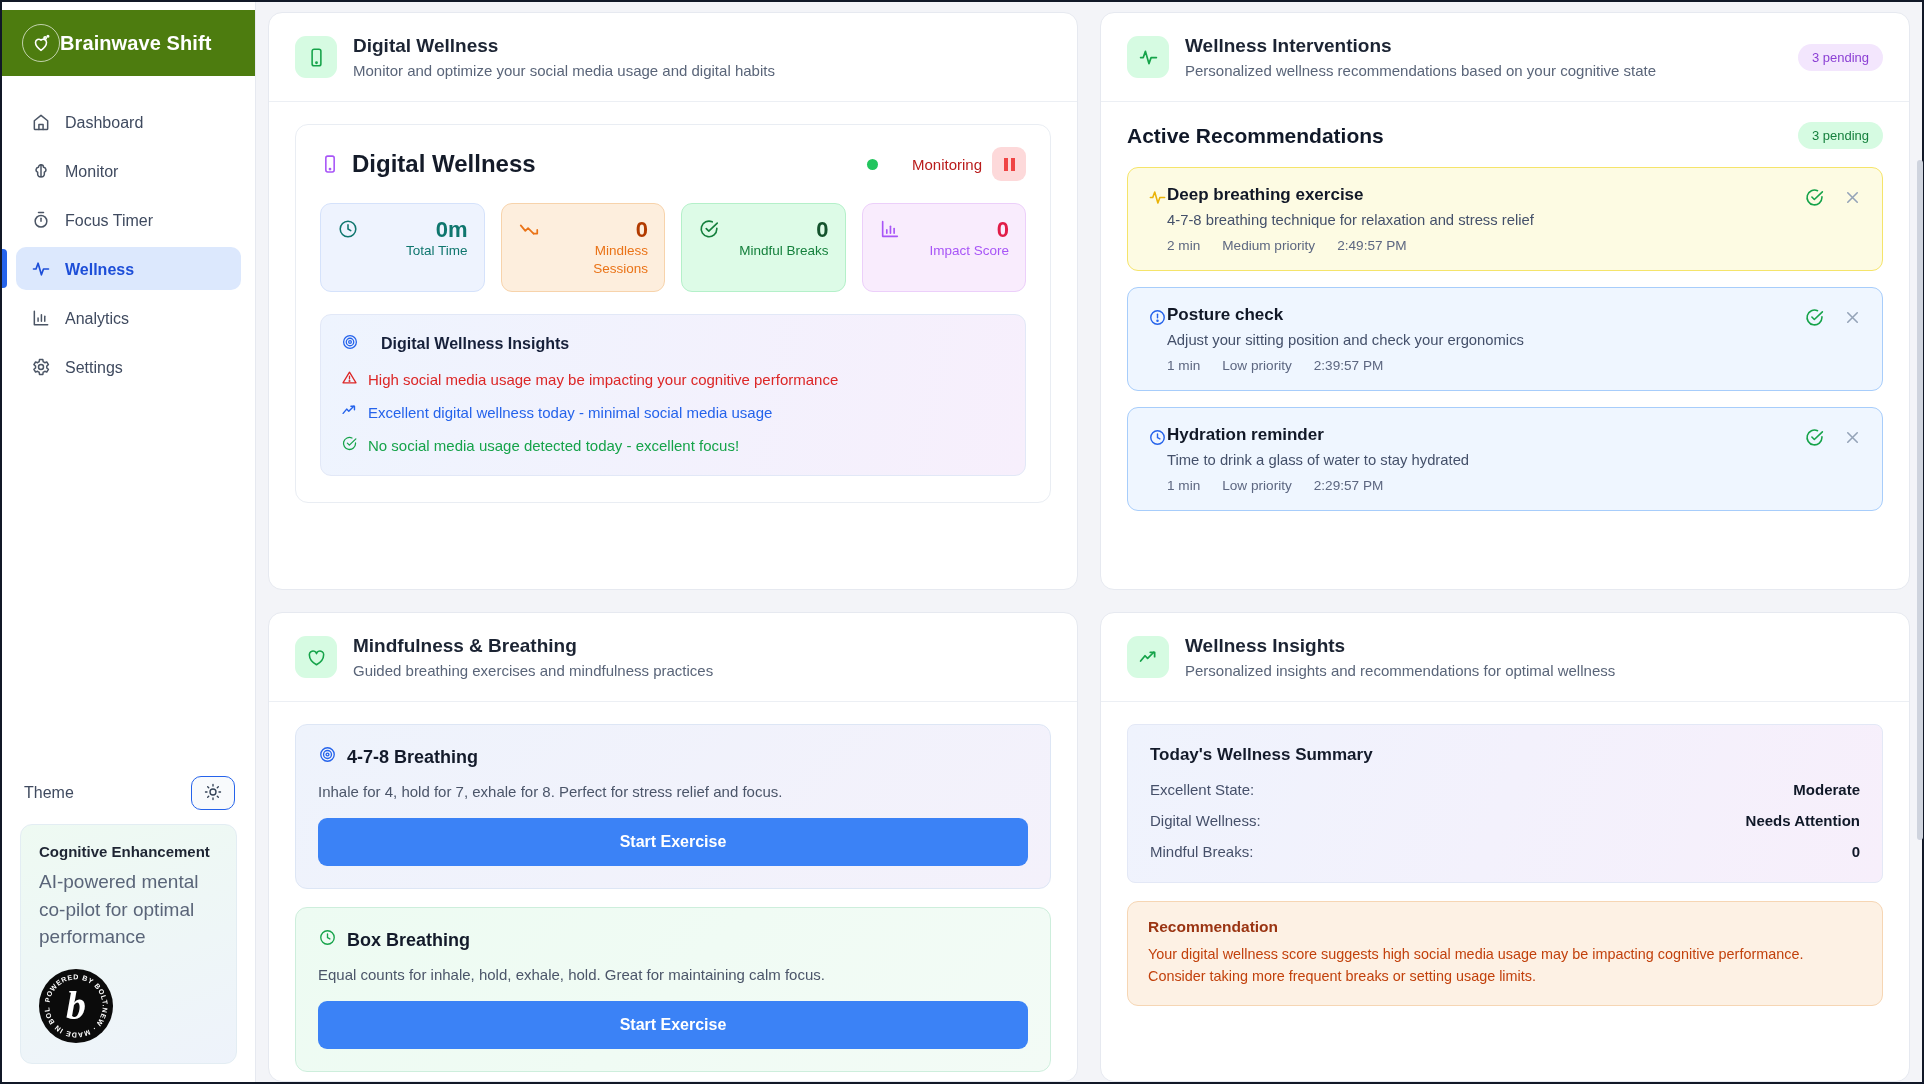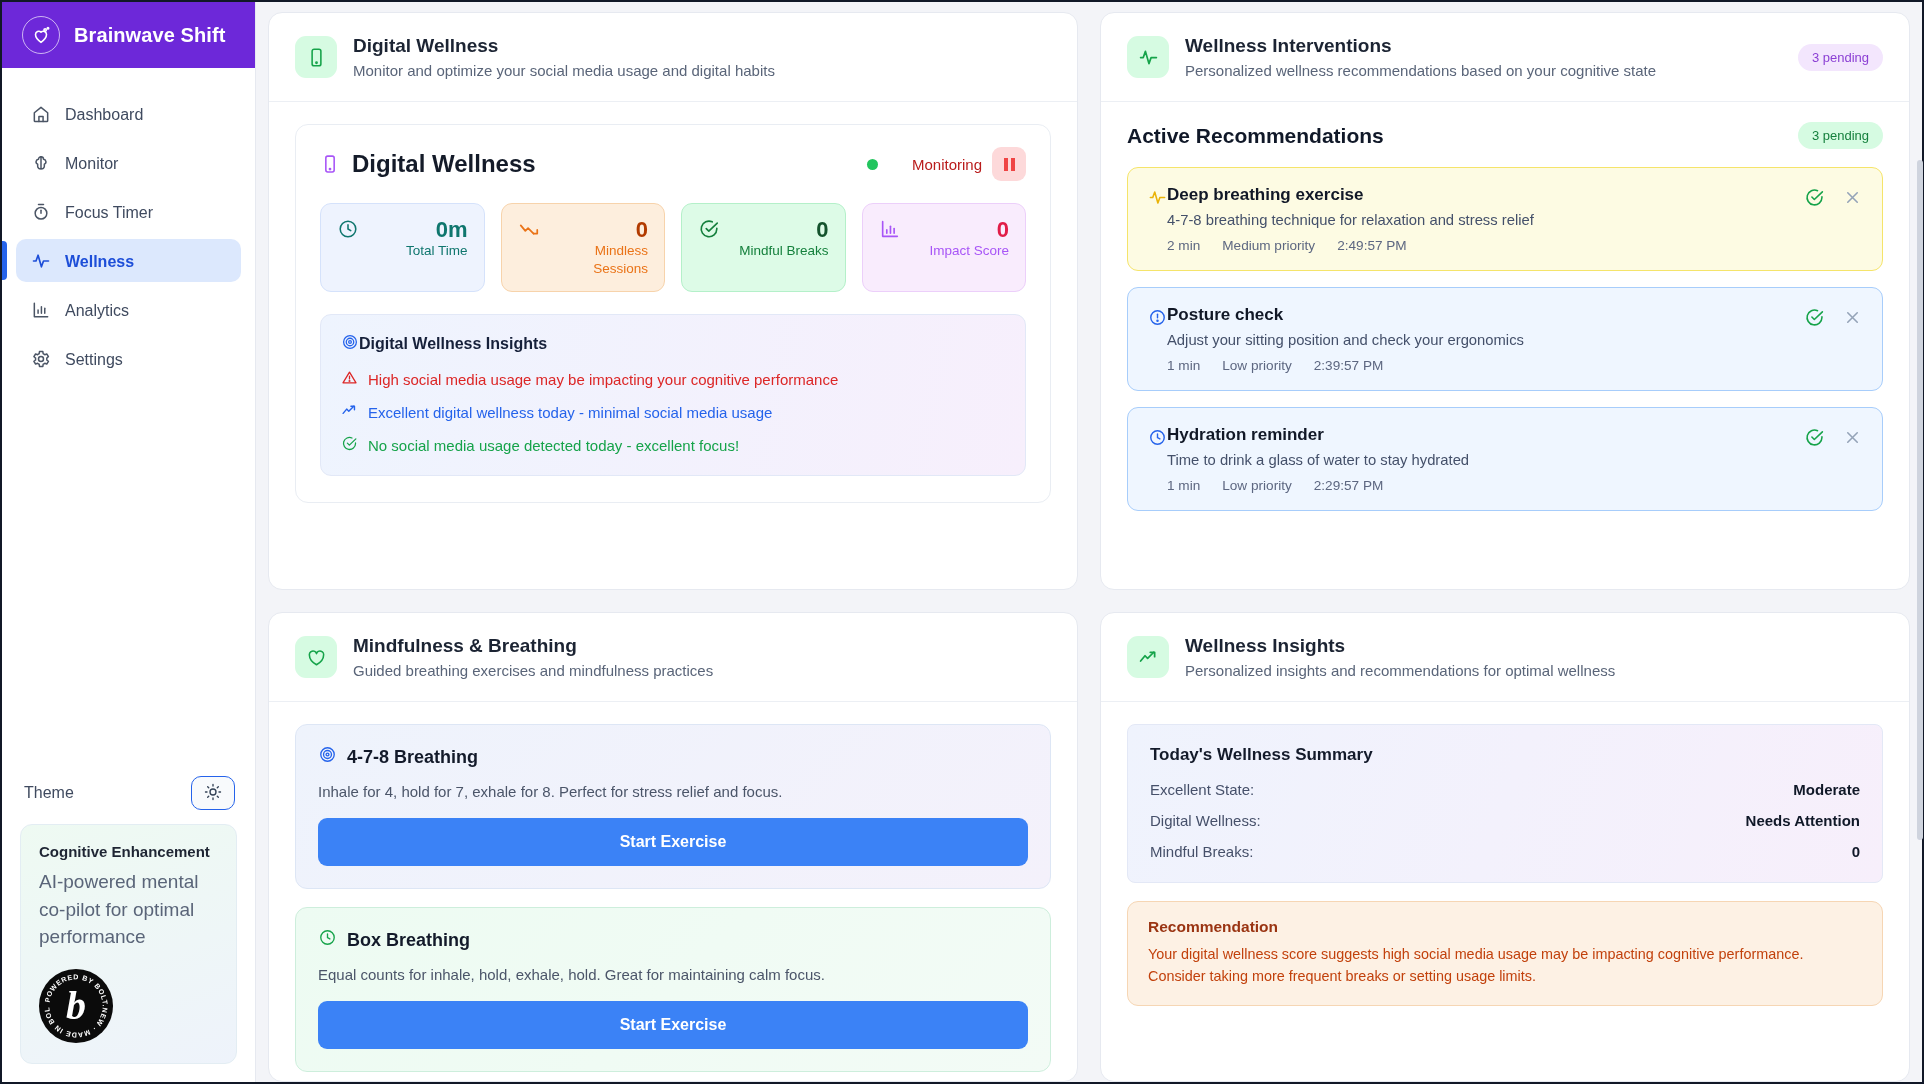--- a/index.html
+++ b/index.html
@@ -19,23 +19,23 @@
   
   .sidebar {
     width: 254px; min-width: 254px; height: 100%;
     background: #ffffff;
     border-right: 1px solid #e6e9f0;
     display: flex; flex-direction: column;
     position: relative;
   }
   .brand {
     height: 66px;
-    background: #6d28d9;
+    background: #4d7c0f;
     display: flex; align-items: center;
-    gap: 14px; padding: 0 20px;
+    padding: 0 20px; margin-top: 8px;
   }
   .brand-logo {
     width: 38px; height: 38px; border-radius: 50%;
     border: 1.5px solid rgba(255,255,255,.65);
     display: flex; align-items: center; justify-content: center;
     color: #fff;
   }
   .brand-name {
     color: #fff; font-size: 20px; font-weight: 700; letter-spacing: .1px;
   }
@@ -151,21 +151,21 @@
   .stat.green .sval, .stat.green .slab, .stat.green .sicon { color:#15803d; }
   .stat.green .sval { color:#14532d; }
   .stat.purple { background:#f9ecfd; border:1px solid #eccffa; }
   .stat.purple .slab, .stat.purple .sicon { color:#a855f7; }
   .stat.purple .sval { color:#e11d48; }
 
   .insights {
     background: linear-gradient(100deg,#eef4fe 0%, #f7effc 100%);
     border: 1px solid #e2e8f7; border-radius: 11px; padding: 18px 20px 20px 20px;
   }
-  .insights-title { display:flex; align-items:center; gap:0; font-size:16px; font-weight:700; color:#16203a; margin-bottom: 14px; }
+  .insights-title { display:flex; align-items:center; gap:22px; font-size:16px; font-weight:700; color:#16203a; margin-bottom: 14px; }
   .insight-row { display:flex; align-items:center; gap:10px; font-size:15px; margin-bottom: 13px; }
   .insight-row:last-child { margin-bottom: 0; }
   .insight-row.red { color:#dc2626; }
   .insight-row.blue { color:#2563eb; }
   .insight-row.grn { color:#16a34a; }
 
   
   .rec-head { display:flex; align-items:center; justify-content:space-between; padding: 20px 26px 4px 26px; }
   .rec-head h3 { font-size: 21px; font-weight: 700; color: #101828; }
   .rec-list { padding: 14px 26px 24px 26px; display:flex; flex-direction:column; gap: 16px; }

